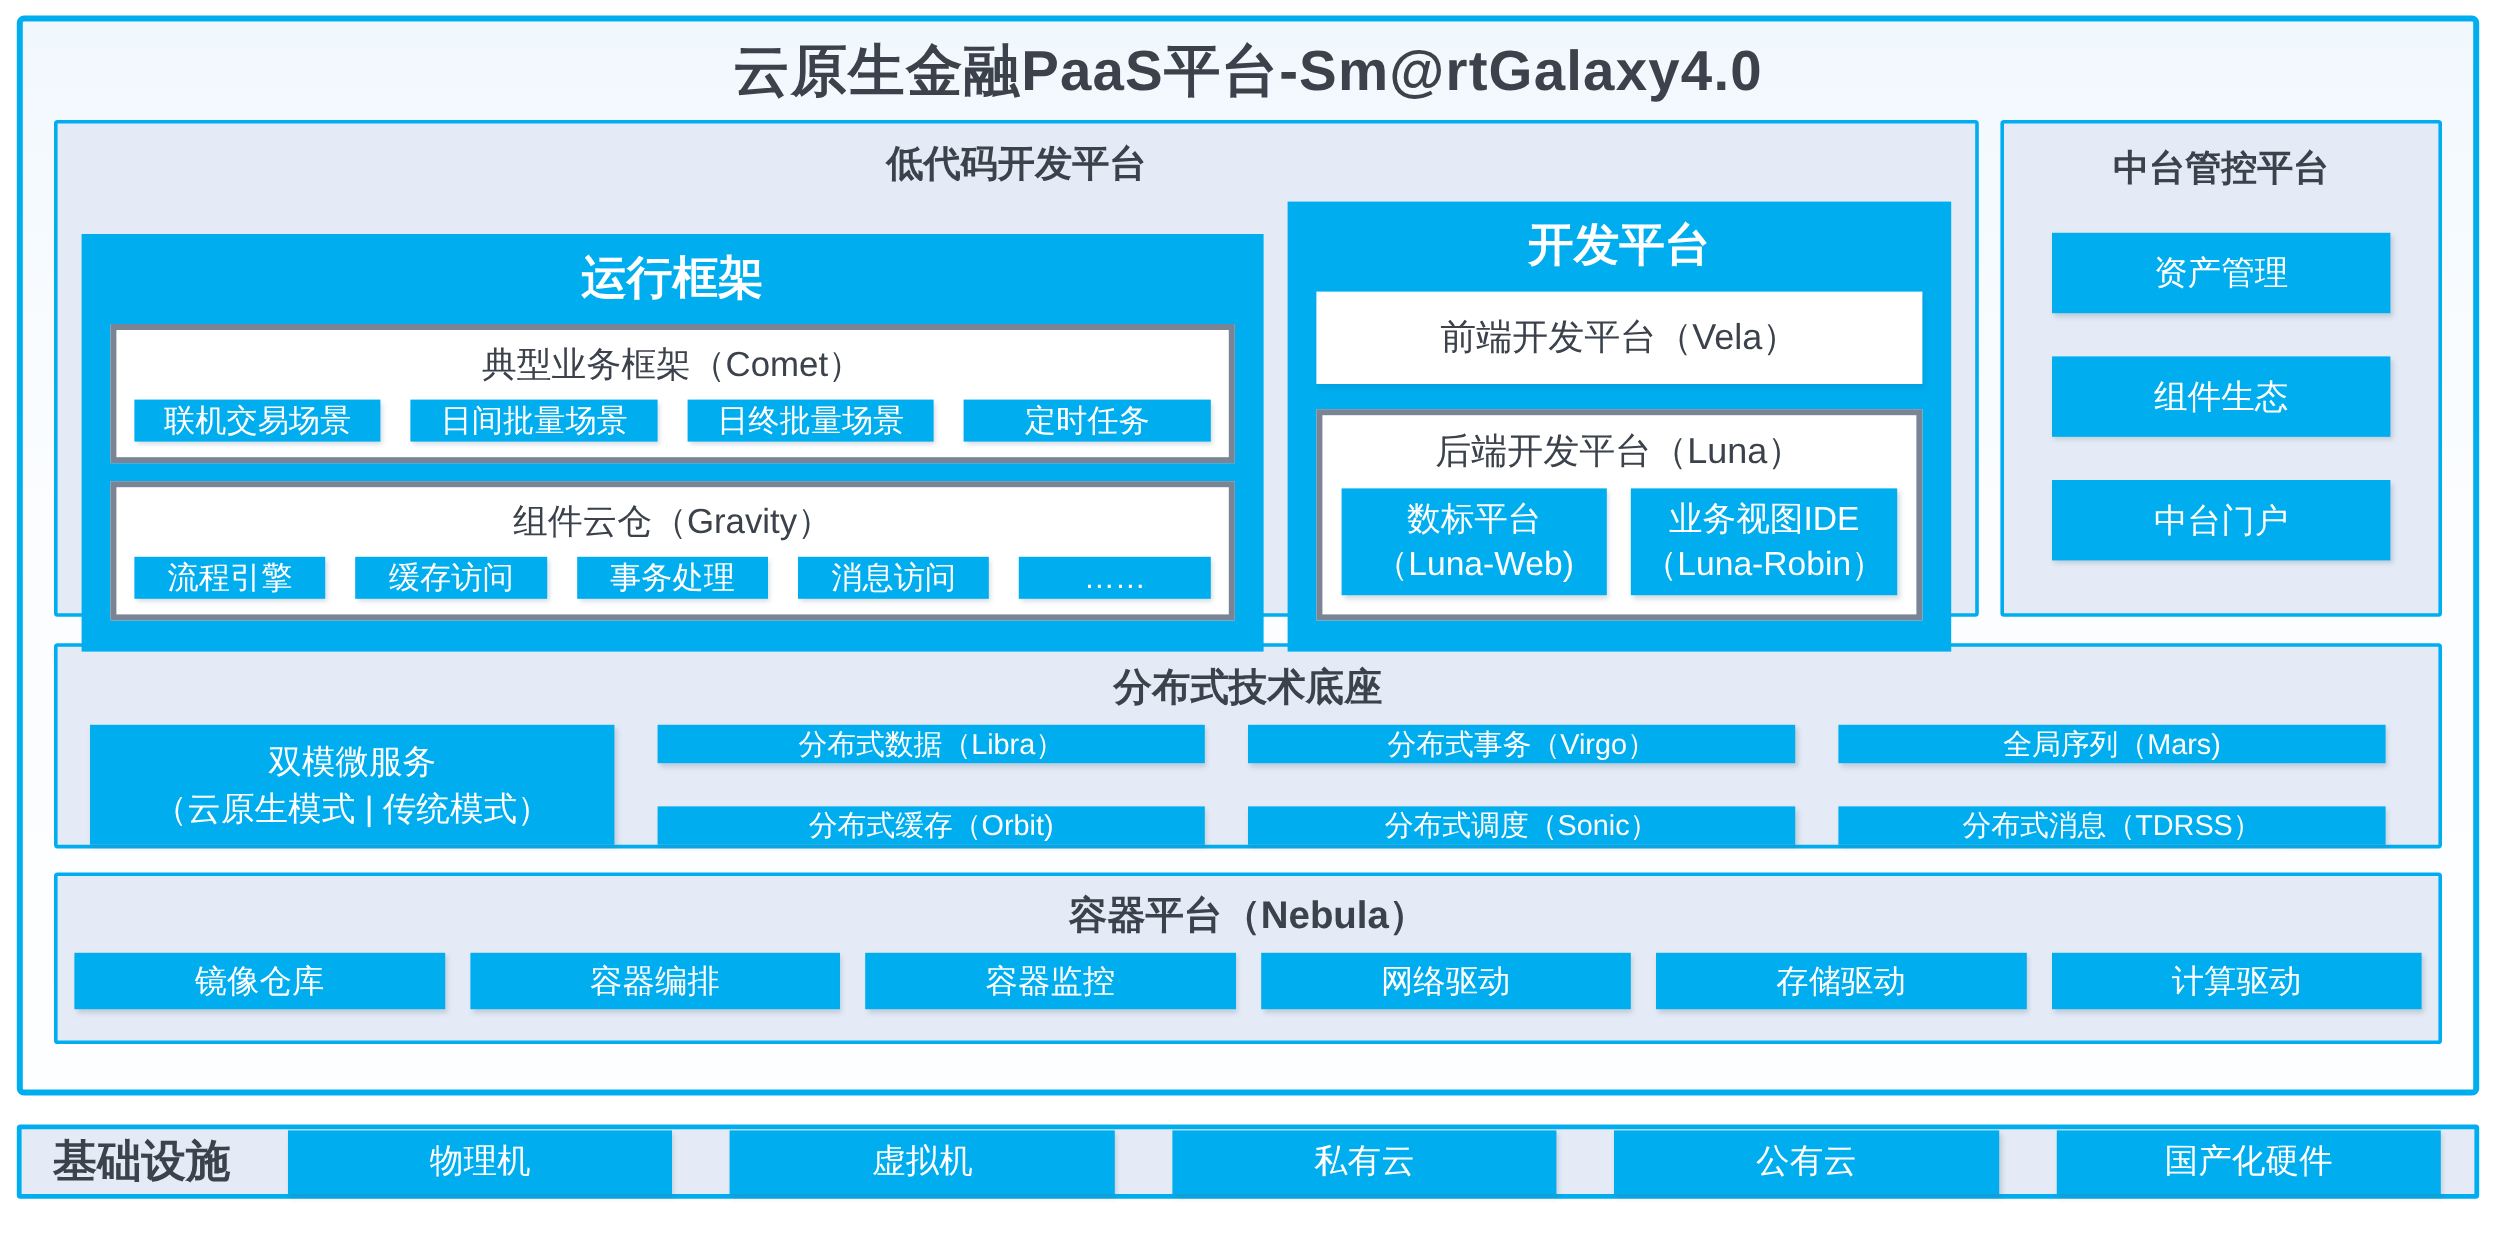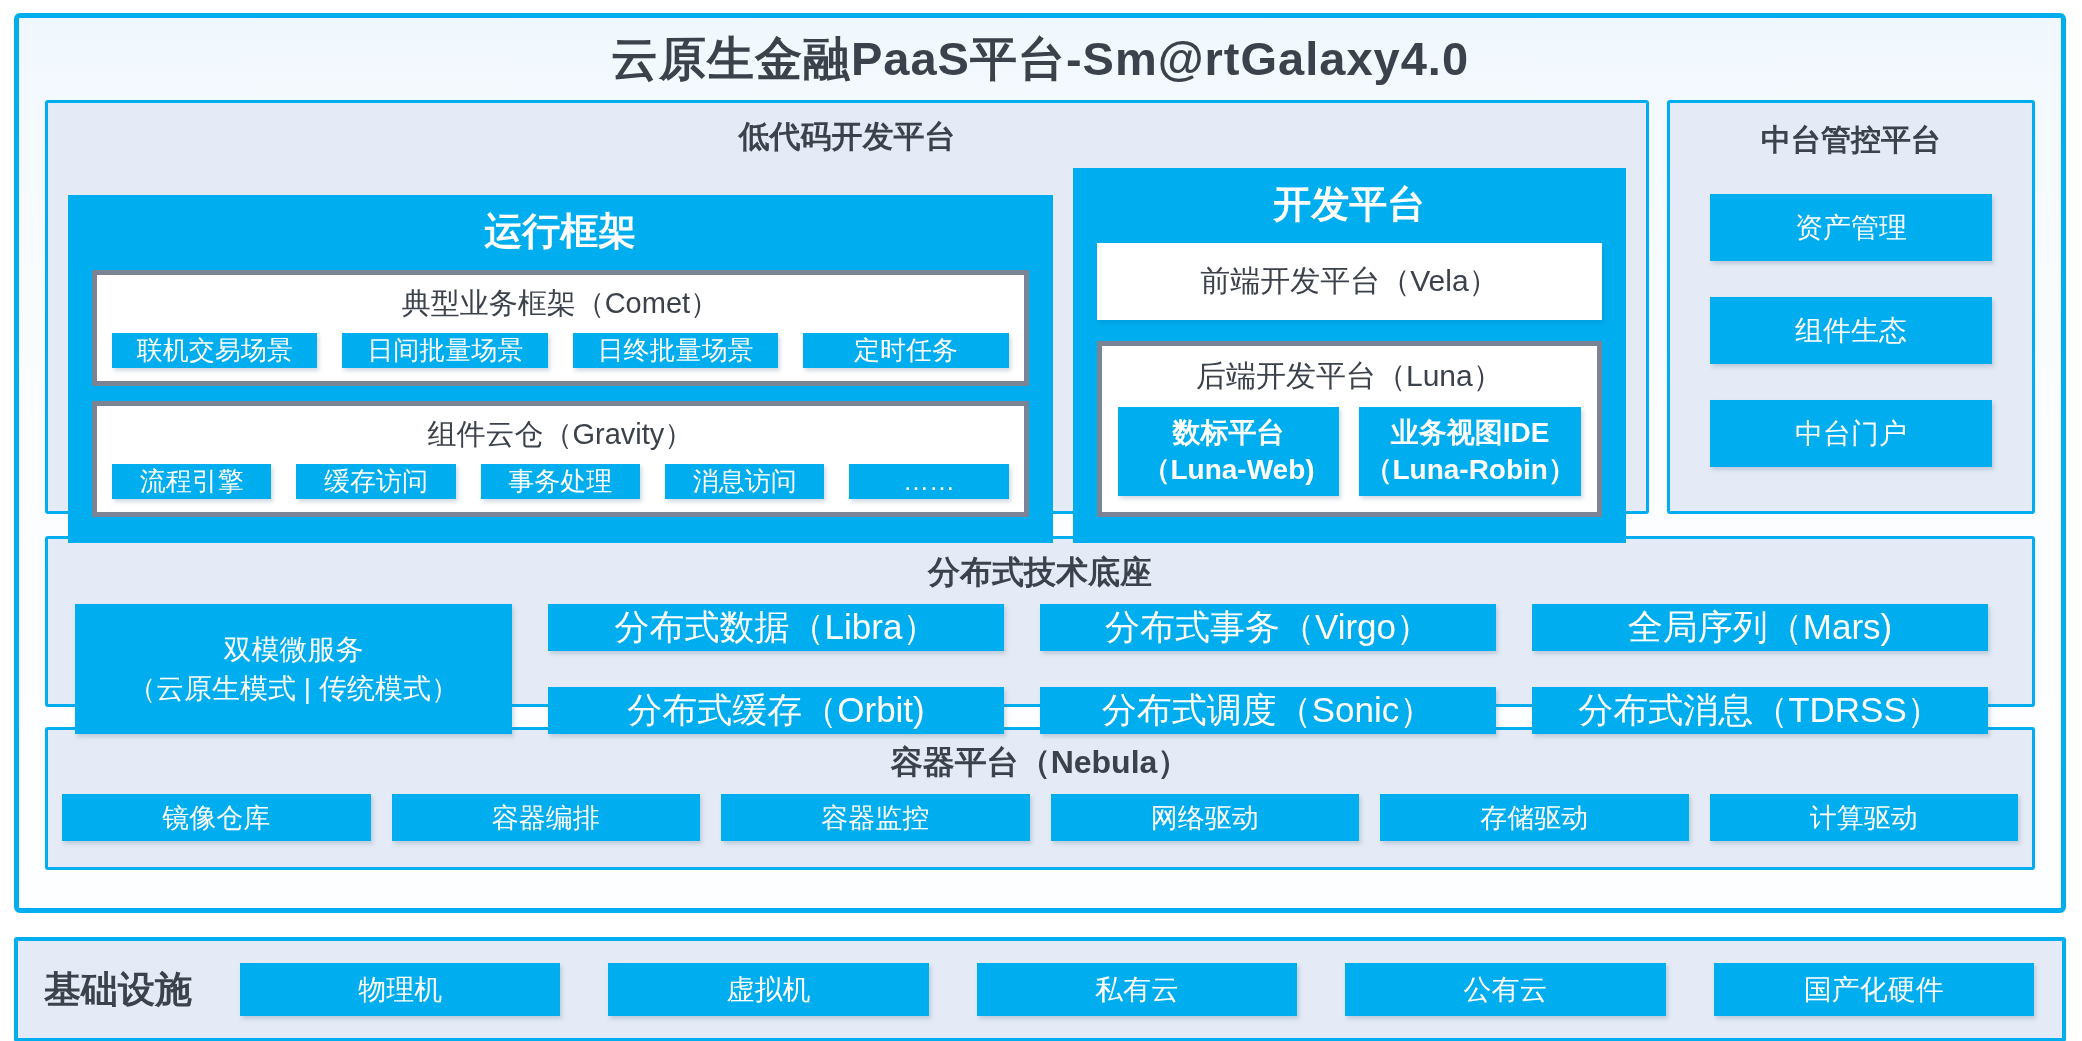--- a/index.html
+++ b/index.html
@@ -43,45 +43,45 @@
   .wb-btns{flex:1;display:flex;gap:25px;padding:0 15px 13px;}
   .wb-btns .btn{flex:1;}
 
   .btn{background:var(--blue);color:#fff;display:flex;align-items:center;justify-content:center;
     font-size:26px;box-shadow:2px 3px 4px rgba(80,110,140,.25);}
 
   .vela{height:77px;background:#fff;display:flex;align-items:center;justify-content:center;
     font-size:30px;color:var(--dark);margin-bottom:21px;box-shadow:2px 3px 4px rgba(0,80,120,.12);}
   .luna{flex:1;border:5px solid var(--gray-border);background:#fff;display:flex;flex-direction:column;justify-content:flex-end;}
   .luna-title{font-size:30px;color:var(--dark);text-align:center;padding:10px 0;}
-  .luna-btns{flex:1;display:flex;gap:20px;padding:0 16px 16px;font-weight:bold;}
+  .luna-btns{flex:1;display:flex;gap:20px;padding:0 16px 16px;}
   .luna-btn{flex:1;flex-direction:column;line-height:1.3;font-size:28px;text-align:center;}
 
   
   .middle{width:368px;display:flex;flex-direction:column;}
   .middle-header{font-size:30px;padding:17px 0 0;}
   .middle-body{flex:1;display:flex;flex-direction:column;gap:36px;padding:33px 40px 0;}
   .middle-btn{height:67px;flex:none;font-size:28px;}
 
   
   .row2{margin-top:22px;height:171px;display:flex;flex-direction:column;}
   .row2-header{font-size:32px;padding:12px 0 9px;}
   .row2-body{flex:1;display:grid;grid-template-columns:437px 1fr 1fr 1fr;
     column-gap:51px;row-gap:14px;padding:0 44px 20px 27px;gap:36px;}
   .dual{grid-row:1/3;flex-direction:column;line-height:1.4;font-size:28px;text-align:center;}
-  .grid-cell{font-size:35px;}
+  .grid-cell{font-size:24px;}
 
   
   .row3{margin-top:20px;height:143px;display:flex;flex-direction:column;}
   .row3-header{font-size:32px;padding:11px 0 9px;}
   .row3-body{flex:1;display:flex;gap:21px;padding:0 14px 26px;}
   .row3-body .btn{flex:1;font-size:27px;}
 
   
-  .infra{position:absolute;left:14px;top:937px;width:2052px;height:105px;
+  .infra{position:absolute;left:14px;top:937px;width:2052px;height:62px;
     border:4px solid var(--blue);border-radius:3px;background:var(--panel-bg);
     display:flex;align-items:center;padding:0 28px 0 26px;}
   .infra-label{font-size:37px;font-weight:700;color:var(--dark);width:196px;flex:none;}
   .infra-btns{flex:1;display:flex;gap:48px;}
   .infra-btns .btn{flex:1;height:53px;font-size:28px;}
 </style>
 </head>
 <body>
 
 <div class="main-frame">

